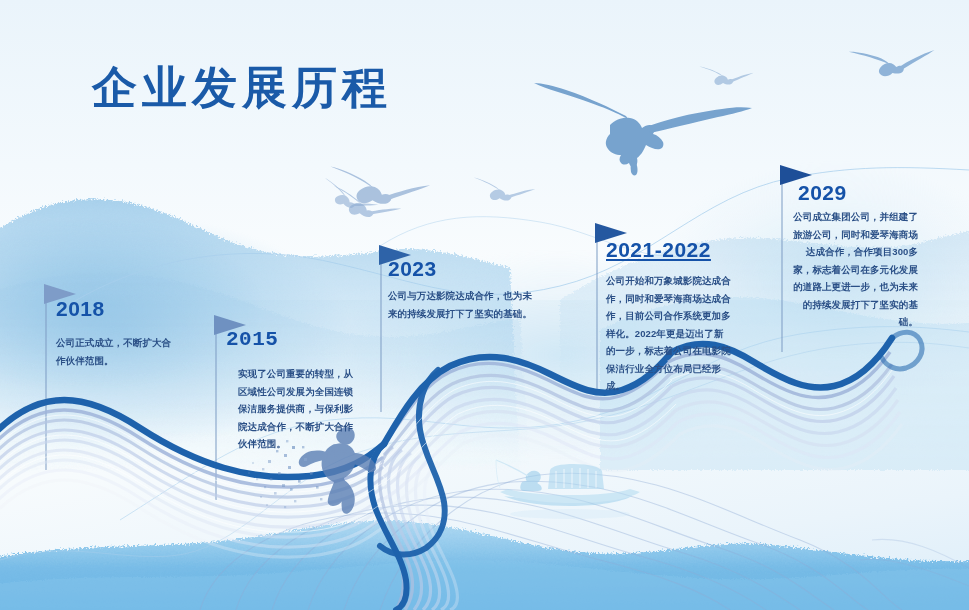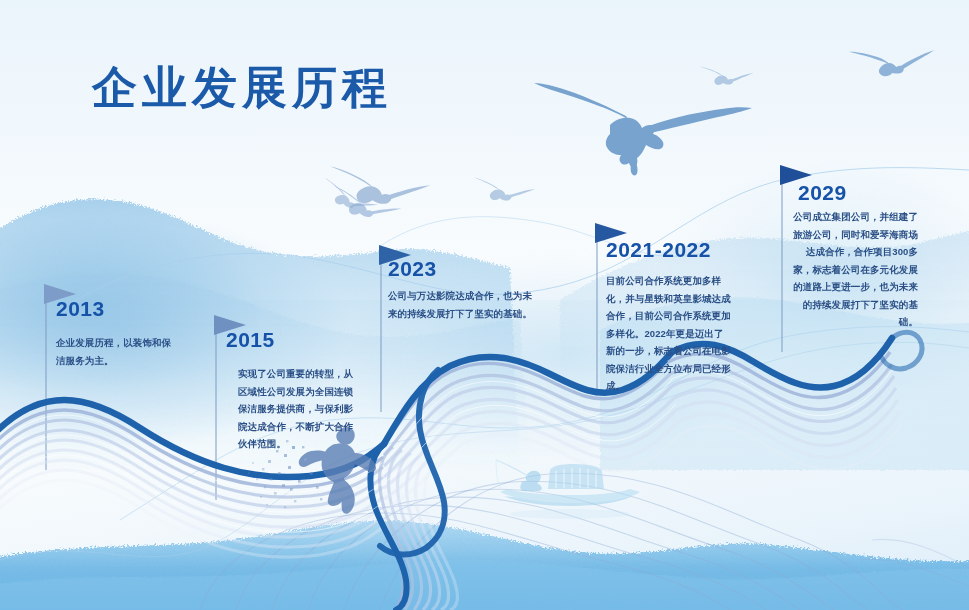--- a/index.html
+++ b/index.html
@@ -330,46 +330,46 @@
       <ellipse cx="72" cy="52" rx="60" ry="5" fill="#c7e4f5" opacity="0.5"></ellipse>
     </g>
   </svg>
 
   <div class="title">企业发展历程</div>
 
   <div class="entry">
     <svg class="flag-wrap" style="left:40px; top:283px;" width="40" height="26" viewBox="0 0 40 26">
       <path d="M4,1 L36,11 L4,21 Z" fill="#7e9cc8"></path>
     </svg>
-    <div class="entry-year" style="left:56px; top:297px;">2013</div>
-    <div class="entry-body" style="left:56px; top:334px; width:120px;">企业发展历程，以装饰和保洁服务为主。</div>
+    <div class="entry-year" style="left:56px; top:297px;">2018</div>
+    <div class="entry-body" style="left:56px; top:334px; width:120px;">公司正式成立，不断扩大合作伙伴范围。</div>
   </div>
 
   <div class="entry">
     <svg class="flag-wrap" style="left:210px; top:314px;" width="40" height="26" viewBox="0 0 40 26">
       <path d="M4,1 L36,11 L4,21 Z" fill="#6f91c1"></path>
     </svg>
-    <div class="entry-year" style="left:226px; top:328px;">2015</div>
+    <div class="entry-year" style="left:226px; top:328px;font-family:Liberation Mono, monospace;">2015</div>
     <div class="entry-body" style="left:238px; top:365px; width:122px;">实现了公司重要的转型，从区域性公司发展为全国连锁保洁服务提供商，与保利影院达成合作，不断扩大合作伙伴范围。</div>
   </div>
 
   <div class="entry">
     <svg class="flag-wrap" style="left:375px; top:244px;" width="40" height="26" viewBox="0 0 40 26">
       <path d="M4,1 L36,11 L4,21 Z" fill="#2e63a8"></path>
     </svg>
     <div class="entry-year" style="left:388px; top:257px;">2023</div>
     <div class="entry-body" style="left:388px; top:287px; width:152px;">公司与万达影院达成合作，也为未来的持续发展打下了坚实的基础。</div>
   </div>
 
   <div class="entry">
     <svg class="flag-wrap" style="left:591px; top:222px;" width="40" height="26" viewBox="0 0 40 26">
       <path d="M4,1 L36,11 L4,21 Z" fill="#2558a0"></path>
     </svg>
-    <div class="entry-year" style="left:606px; top:238px;">2021-2022</div>
-    <div class="entry-body" style="left:606px; top:272px; width:126px;">目前公司合作系统更加多样化，并与星轶和英皇影城达成合作，目前公司合作系统更加多样化。2022年更是迈出了新的一步，标志着公司在电影院保洁行业全方位布局已经形成。</div>
+    <div class="entry-year" style="left:606px; top:238px;text-decoration:underline;">2021-2022</div>
+    <div class="entry-body" style="left:606px; top:272px; width:126px;">公司开始和万象城影院达成合作，同时和爱琴海商场达成合作，目前公司合作系统更加多样化。2022年更是迈出了新的一步，标志着公司在电影院保洁行业全方位布局已经形成。</div>
   </div>
 
   <div class="entry">
     <svg class="flag-wrap" style="left:776px; top:164px;" width="40" height="26" viewBox="0 0 40 26">
       <path d="M4,1 L36,11 L4,21 Z" fill="#1e4f98"></path>
     </svg>
     <div class="entry-year" style="left:798px; top:181px;">2029</div>
     <div class="entry-body" style="left:790px; top:208px; width:128px;text-align:right;">公司成立集团公司，并组建了旅游公司，同时和爱琴海商场达成合作，合作项目300多家，标志着公司在多元化发展的道路上更进一步，也为未来的持续发展打下了坚实的基础。</div>
   </div>
 

